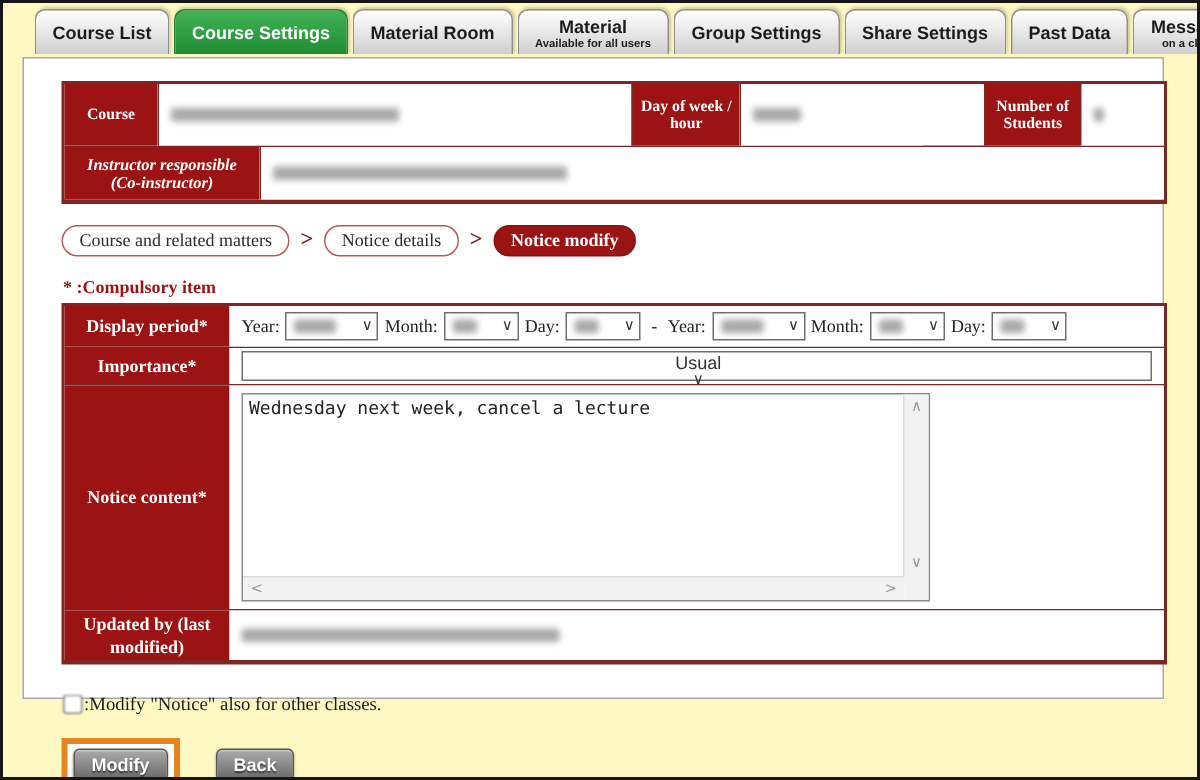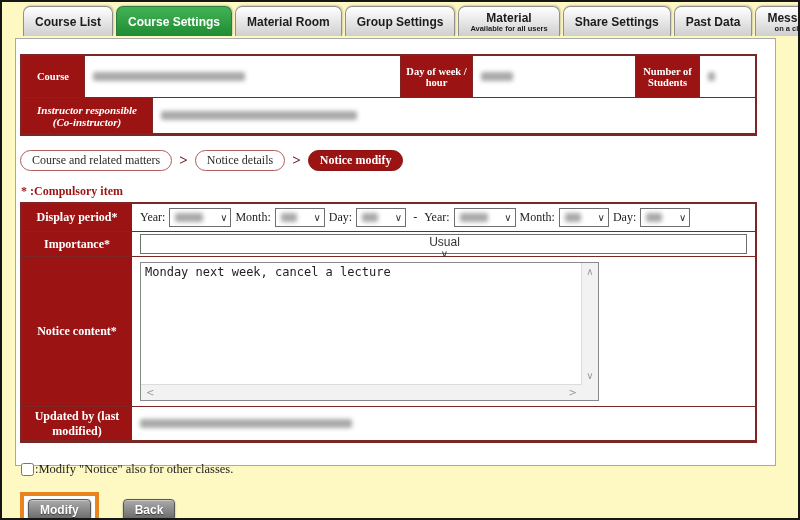--- a/index.html
+++ b/index.html
@@ -15,21 +15,21 @@
          justify-content:center; align-items:center;
          border:1px solid #8f8f8f; border-bottom:none; border-radius:7px 7px 0 0;
          background:linear-gradient(#ffffff,#cfcfcf);
          font-family:"Liberation Sans", sans-serif; font-weight:bold; font-size:12px; color:#1c1c1c;
          box-shadow:1px -1px 2px rgba(0,0,0,.18); cursor:pointer; white-space:nowrap; }
   .tab .sub { font-size:7.5px; line-height:8px; font-weight:bold; }
   .tab.active { background:linear-gradient(#43b256,#1f8c33); color:#fff; border-color:#2a7d3a; }
 
   
   .panel { position:absolute; left:13px; top:36px; width:761px; height:428px;
-           background:#fff; border:1px solid #a9a9a9; padding:15px 16px 0 4px; }
+           background:#fff; border:1px solid #a9a9a9; padding:15px 16px 0 25px; }
 
   
   .mtable { border:2px solid #7d2626; border-bottom-width:3px; width:737px; }
   .mrow { display:flex; }
   .mrow + .mrow { border-top:1px solid #7d2626; }
   .mh { background:#9b1313; color:#fff; font-weight:bold; text-align:center;
         display:flex; align-items:center; justify-content:center; padding:3px 4px; }
   .mv { background:#fff; display:flex; align-items:center; padding:3px 8px; }
   .bl { border-left:1px solid #7d2626; }
 
@@ -95,25 +95,25 @@
 </style>
 </head>
 <body>
 
 <div class="page">
 
   <div class="tabbar">
     <div class="tab">Course List</div>
     <div class="tab active">Course Settings</div>
     <div class="tab">Material Room</div>
-    <div class="tab">Group Settings</div>
     <div class="tab">
       <span>Material</span>
       <span class="sub">Available for all users</span>
     </div>
+    <div class="tab">Group Settings</div>
     <div class="tab">Share Settings</div>
     <div class="tab">Past Data</div>
     <div class="tab">
       <span>Message</span>
       <span class="sub">on a class</span>
     </div>
   </div>
 
   <div class="panel">
 
@@ -196,21 +196,21 @@
             <span>Usual</span>
             <span class="chev">∨</span>
           </span>
         </div>
       </div>
 
       <div class="mrow ft-notice">
         <div class="mh">Notice content*</div>
         <div class="mv">
           <div class="ta">
-            <div class="ta-text">Monday next week, cancel a lecture</div>
+            <div class="ta-text">Wednesday next week, cancel a lecture</div>
             <div class="ta-v">
               <span>∧</span>
               <span>∨</span>
             </div>
             <div class="ta-h">
               <span>&lt;</span>
               <span>&gt;</span>
             </div>
             <div class="ta-corner"></div>
           </div>

